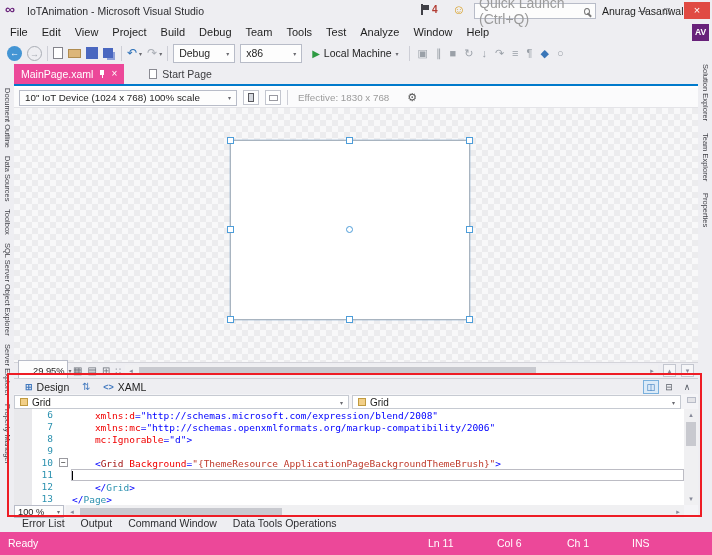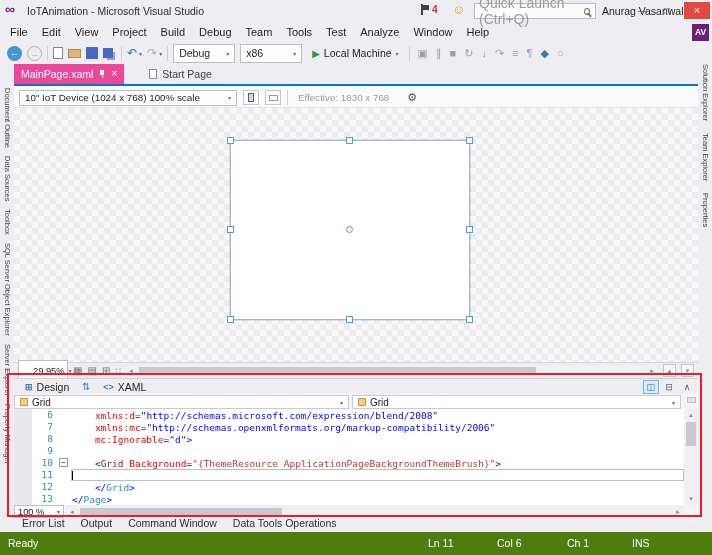--- a/index.html
+++ b/index.html
@@ -129,21 +129,21 @@
 .ezoom{position:absolute;left:0;top:419px;width:100%;height:13px;background:#f4f4f7;display:flex;align-items:center}
 .combo.ezoombox{width:50px;height:13px;font-size:9.3px;padding:0 3px;margin-right:2px}
 .ezoom .hscroll{height:13px}
 .corner{width:14px;height:13px;flex:none}
 
 
 .btabs{position:absolute;left:14px;top:516px;width:698px;height:20px;display:flex;align-items:flex-start;}
 .btab{padding:1px 8px;font-size:10.5px;color:#2d2d30}
 
 
-.statusbar{position:absolute;left:0;top:532px;width:712px;height:23px;background:#4d7c0f;color:#fff}
+.statusbar{position:absolute;left:0;top:532px;width:712px;height:23px;background:#ec4899;color:#fff}
 .statusbar span{position:absolute;top:5px;font-size:10.5px}
 .st-ready{left:8px}.st-ln{left:428px}.st-col{left:497px}.st-ch{left:567px}.st-ins{left:632px}
 
 
 .lstrip{position:absolute;left:0;top:84px;width:14px;height:432px;display:flex;flex-direction:column;align-items:center;gap:8px;padding-top:4px}
 .rstrip{position:absolute;right:0;top:62px;width:14px;height:452px;display:flex;flex-direction:column;align-items:center;gap:12px;padding-top:2px}
 .vlabel{writing-mode:vertical-rl;font-size:7.5px;color:#3f3f46;white-space:nowrap}
 
 
 .annotation{position:absolute;left:7px;top:373px;width:695px;height:144px;border:2px solid #ee1c25;z-index:60;pointer-events:none}

